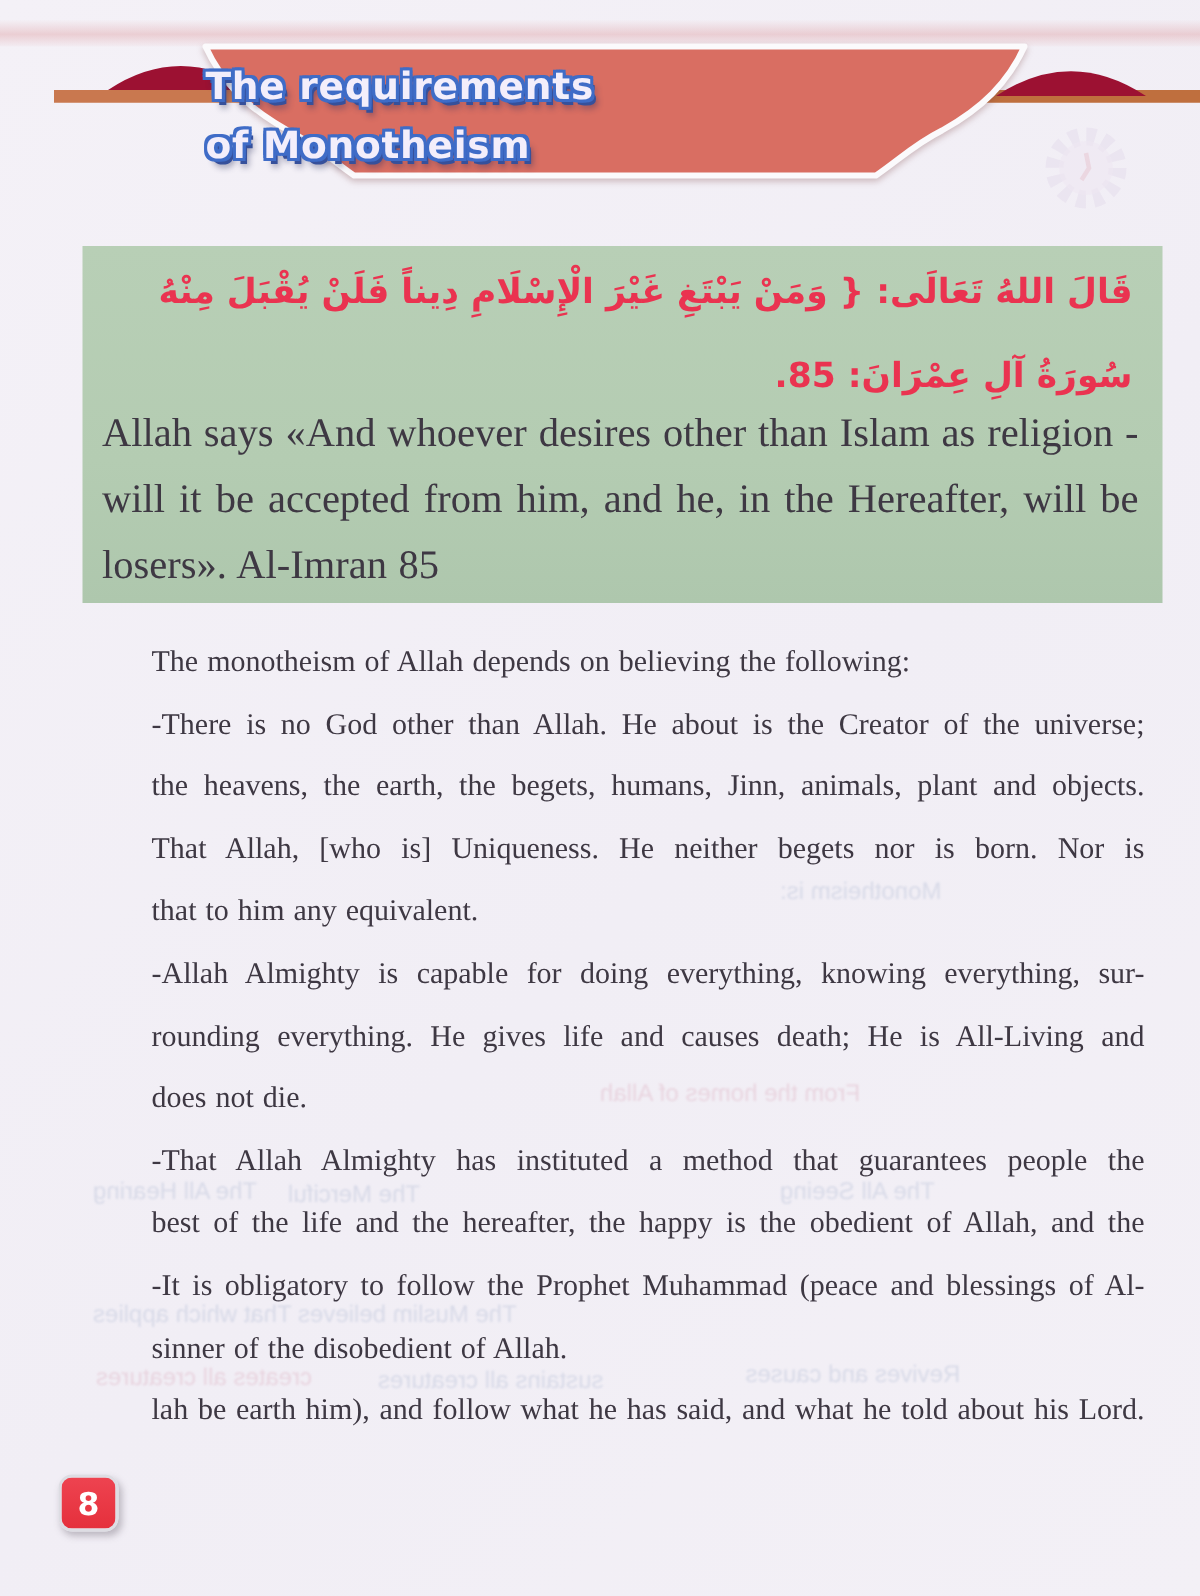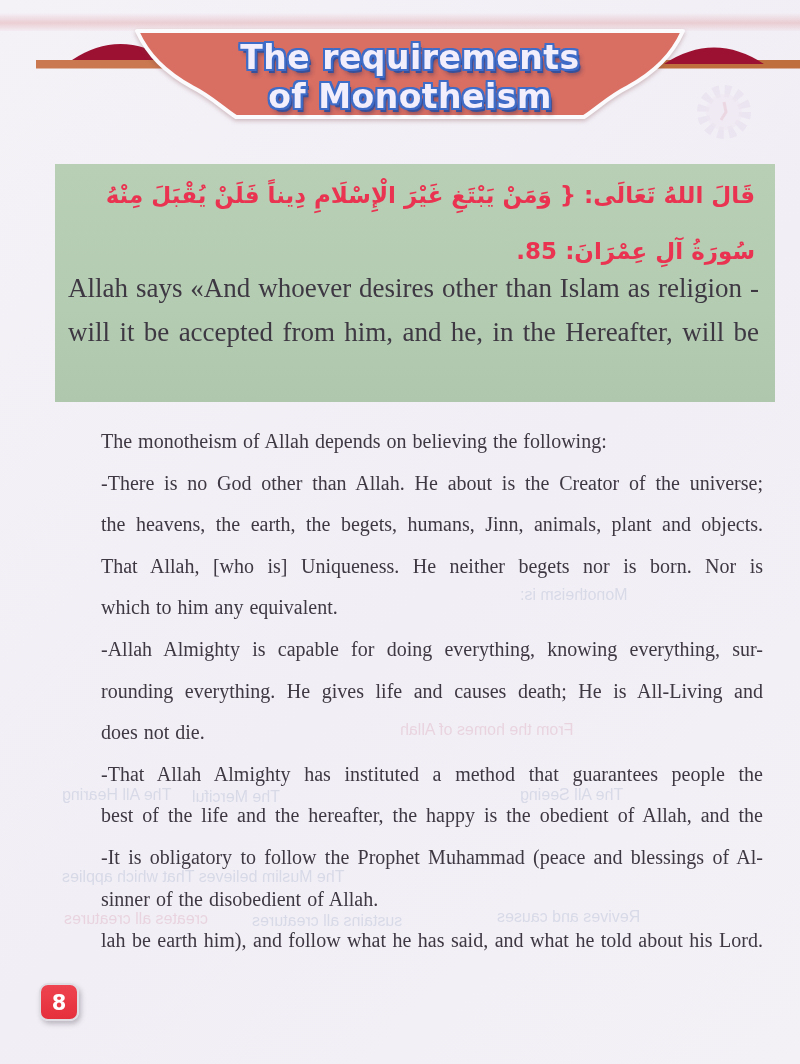--- a/index.html
+++ b/index.html
@@ -10,23 +10,22 @@
     font-family:"Liberation Serif", serif;
   }
   
   .top-band{
     position:absolute; left:0; top:13px; width:800px; height:18px;
     background:linear-gradient(to bottom, rgba(232,186,189,0), rgba(222,158,162,0.42) 55%, rgba(232,186,189,0.08));
   }
   .header-art{position:absolute; left:0; top:0;}
   .title{
     position:absolute; left:137px; top:38px; width:546px;
-    text-align:center;
     font-family:"DejaVu Sans", sans-serif;
-    font-weight:bold; font-size:33px; line-height:39px;
+    font-weight:bold; font-size:25px; line-height:39px;
     color:#f3eefb; letter-spacing:.5px;
     text-shadow:
       -2px -2px 0 #3f6cc7, 2px -2px 0 #3f6cc7, -2px 2px 0 #3f6cc7, 2px 2px 0 #3f6cc7,
       -2px 0 0 #3f6cc7, 2px 0 0 #3f6cc7, 0 -2px 0 #3f6cc7, 0 2px 0 #3f6cc7,
       3px 4px 0 #36509b, 4px 6px 4px rgba(40,45,90,.45);
   }
   .ghost-gear{position:absolute; left:694px; top:82px; opacity:.6;}
   .verse-box{
     position:absolute; left:55px; top:164px; width:720px; height:238px;
     background:linear-gradient(180deg,#b8cfb6 0%, #b4ccb2 60%, #aec7ad 100%);
@@ -107,29 +106,30 @@
     <circle cx="30" cy="30" r="18" fill="#ece3f0" opacity="0.6"></circle>
     <path d="M 30 20 L 32 30 L 27 38" fill="none" stroke="#e0a7b6" stroke-width="3" opacity="0.5"></path>
   </svg>
 
   <div class="verse-box">
     <div class="ar ar1">قَالَ اللهُ تَعَالَى: { وَمَنْ يَبْتَغِ غَيْرَ الْإِسْلَامِ دِيناً فَلَنْ يُقْبَلَ مِنْهُ وَهُوَ فِي الْآخِرَةِ مِنَ الْخَاسِرِينَ }.</div>
     <div class="ar ar2">سُورَةُ آلِ عِمْرَانَ: 85.</div>
     <div class="en-lines">
       <div class="enl j">Allah says «And whoever desires other than Islam as religion - never</div>
       <div class="enl j">will it be accepted from him, and he, in the Hereafter, will be among the</div>
+      <div class="enl">losers». Al-Imran 85</div>
     </div>
   </div>
 
   <div class="body-text">
     <div class="bl">The monotheism of Allah depends on believing the following:</div>
     <div class="bl j">-There is no God other than Allah. He about is the Creator of the universe;</div>
     <div class="bl j">the heavens, the earth, the begets, humans, Jinn, animals, plant and objects.</div>
     <div class="bl j">That Allah, [who is] Uniqueness. He neither begets nor is born. Nor is</div>
-    <div class="bl">which to him any equivalent.</div>
+    <div class="bl">that to him any equivalent.</div>
     <div class="bl j">-Allah Almighty is capable for doing everything, knowing everything, sur-</div>
     <div class="bl j">rounding everything. He gives life and causes death; He is All-Living and</div>
     <div class="bl">does not die.</div>
     <div class="bl j">-That Allah Almighty has instituted a method that guarantees people the</div>
     <div class="bl j">best of the life and the hereafter, the happy is the obedient of Allah, and the</div>
     <div class="bl j">-It is obligatory to follow the Prophet Muhammad (peace and blessings of Al-</div>
     <div class="bl">sinner of the disobedient of Allah.</div>
     <div class="bl j">lah be earth him), and follow what he has said, and what he told about his Lord.</div>
   </div>
 

